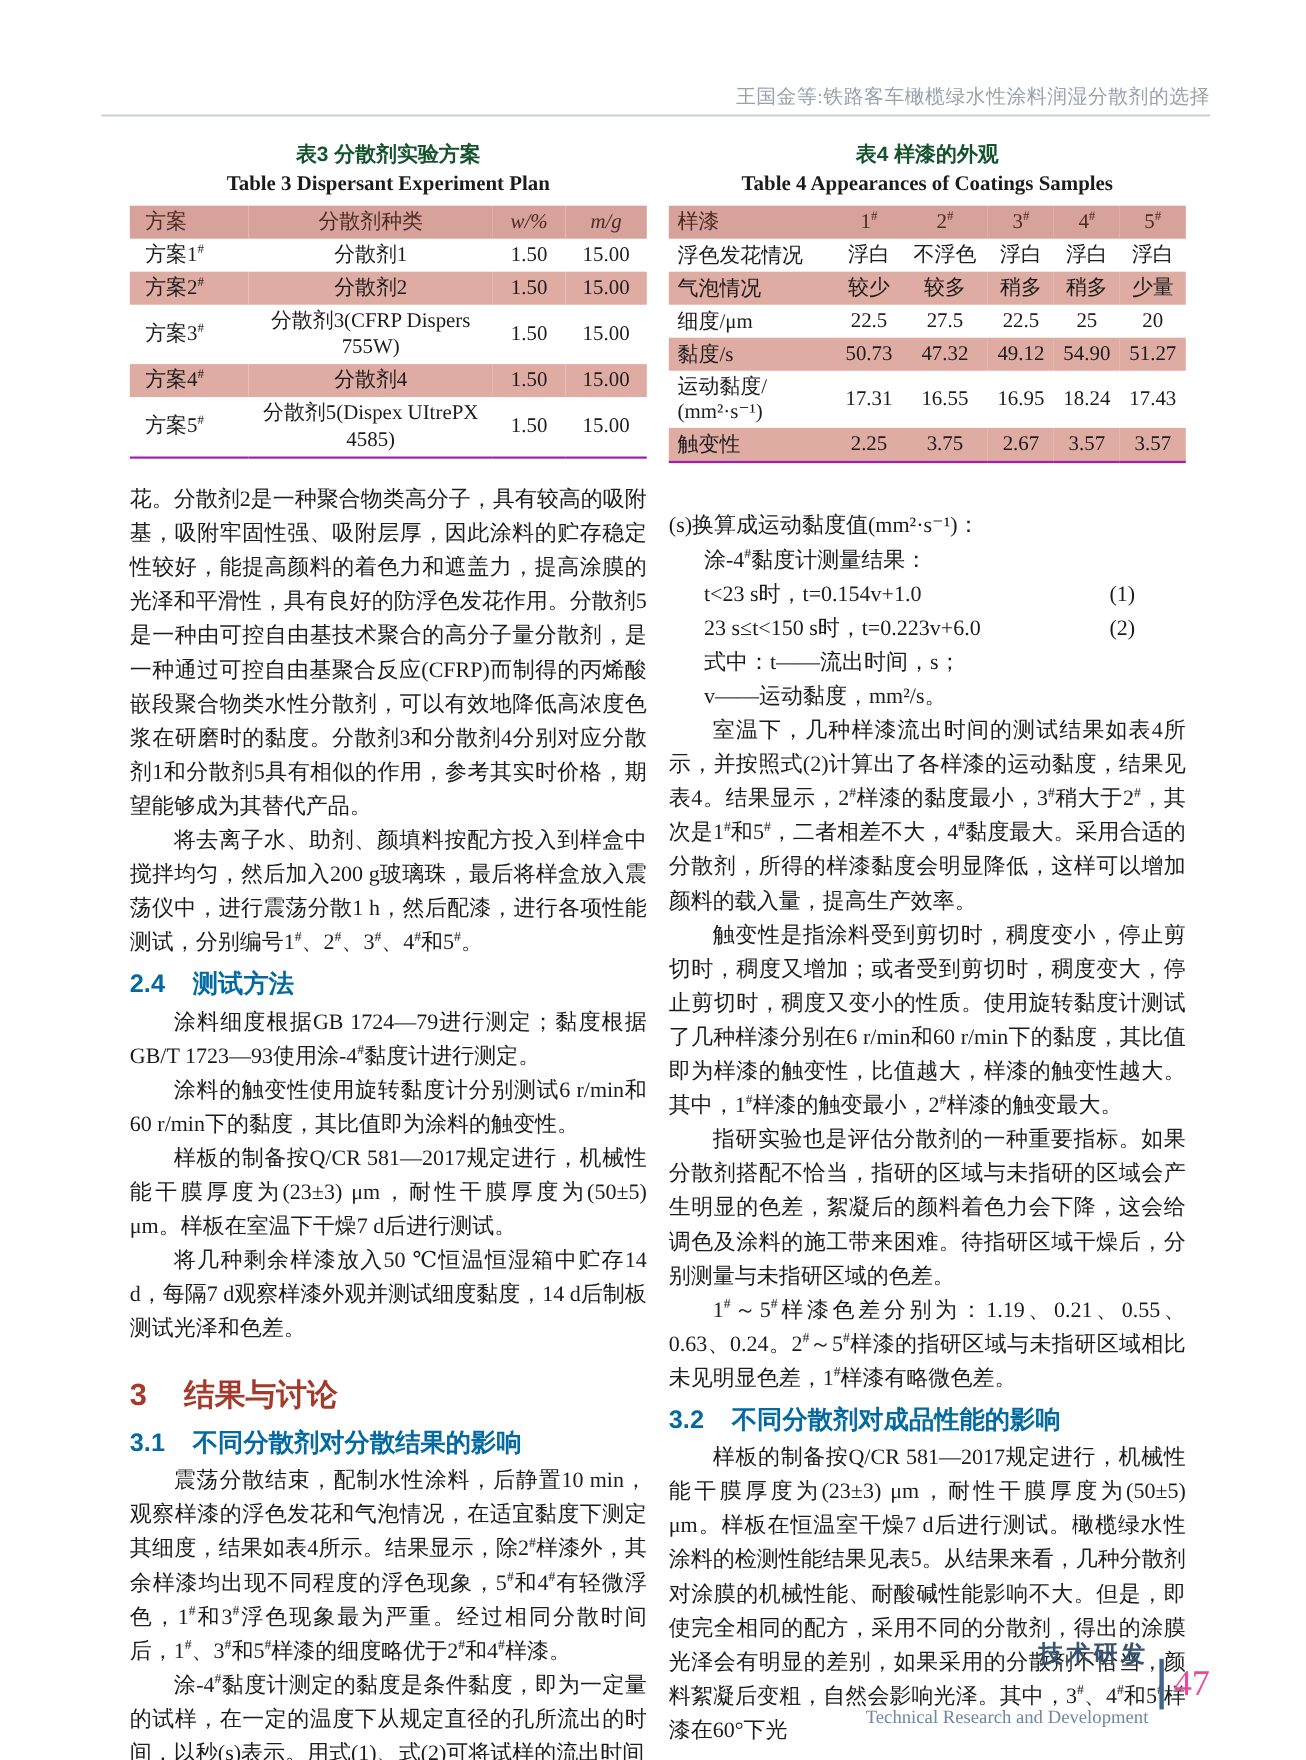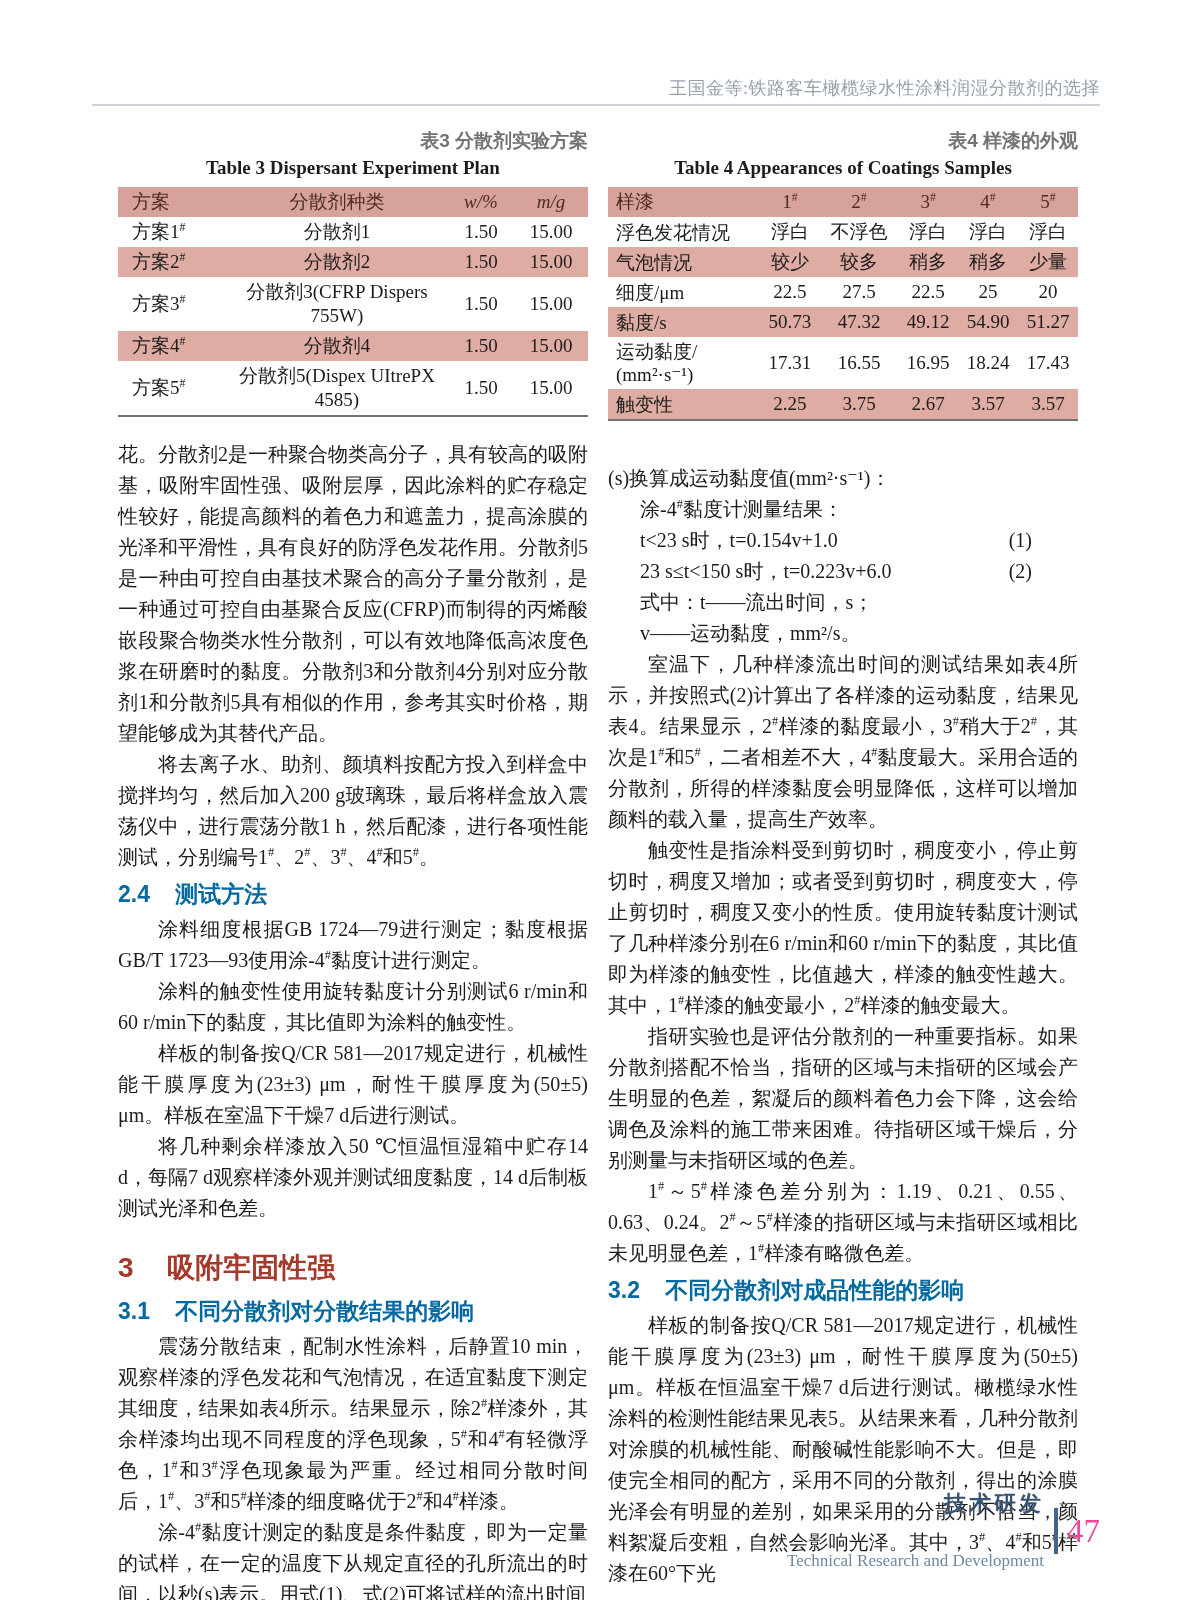--- a/index.html
+++ b/index.html
@@ -12,26 +12,26 @@
   
   .running-head{position:absolute;top:76px;right:87px;font-size:18px;color:#97a2ac;letter-spacing:0.5px;}
   .head-rule{position:absolute;top:104px;left:92px;width:1008px;height:2px;background:#ced3d7;}
 
   
   .col{position:absolute;top:128px;width:470px;font-size:20px;line-height:31px;text-align:justify;}
   .col-left{left:118px;}
   .col-right{left:608px;}
 
   
-  .tbl-title-cn{font-weight:bold;font-size:19px;text-align:right;line-height:26px;
-    font-family:"Liberation Sans","DejaVu Sans",sans-serif;color:#737373;}
+  .tbl-title-cn{font-weight:bold;font-size:19px;text-align:center;line-height:26px;
+    font-family:"Liberation Sans","DejaVu Sans",sans-serif;color:#14532d;}
   .tbl-title-en{font-weight:bold;font-size:19px;text-align:center;line-height:27px;margin-bottom:6px;}
 
   table{border-collapse:collapse;width:100%;font-size:19px;}
-  table{border-bottom:2px solid #737373;}
+  table{border-bottom:2px solid #a21caf;}
   th,td{padding:3px 2px;font-weight:normal;text-align:center;line-height:24px;}
   thead tr{background:#d7a29a;}
   thead th{color:#4c2b25;}
   tr.stripe{background:#dfaca3;}
 
   .t3 th:nth-child(1),.t3 td:nth-child(1){text-align:left;padding-left:14px;width:92px;}
   .t3 th:nth-child(3),.t3 td:nth-child(3){width:62px;}
   .t3 th:nth-child(4),.t3 td:nth-child(4){width:70px;}
   .t3 thead th:nth-child(3),.t3 thead th:nth-child(4){font-style:italic;}
 
@@ -125,21 +125,21 @@
     <div class="h-sub">
       <span class="num">2.4</span><span>测试方法</span>
     </div>
 
     <p class="ind">涂料细度根据GB 1724—79进行测定；黏度根据GB/T 1723—93使用涂-4<sup>#</sup>黏度计进行测定。</p>
     <p class="ind">涂料的触变性使用旋转黏度计分别测试6 r/min和60 r/min下的黏度，其比值即为涂料的触变性。</p>
     <p class="ind">样板的制备按Q/CR 581—2017规定进行，机械性能干膜厚度为(23±3) μm，耐性干膜厚度为(50±5) μm。样板在室温下干燥7 d后进行测试。</p>
     <p class="ind">将几种剩余样漆放入50 ℃恒温恒湿箱中贮存14 d，每隔7 d观察样漆外观并测试细度黏度，14 d后制板测试光泽和色差。</p>
 
     <div class="h-main">
-      <span class="num">3</span><span>吸附牢固性强</span>
+      <span class="num">3</span><span>结果与讨论</span>
     </div>
 
     <div class="h-sub">
       <span class="num">3.1</span><span>不同分散剂对分散结果的影响</span>
     </div>
 
     <p class="ind">震荡分散结束，配制水性涂料，后静置10 min，观察样漆的浮色发花和气泡情况，在适宜黏度下测定其细度，结果如表4所示。结果显示，除2<sup>#</sup>样漆外，其余样漆均出现不同程度的浮色现象，5<sup>#</sup>和4<sup>#</sup>有轻微浮色，1<sup>#</sup>和3<sup>#</sup>浮色现象最为严重。经过相同分散时间后，1<sup>#</sup>、3<sup>#</sup>和5<sup>#</sup>样漆的细度略优于2<sup>#</sup>和4<sup>#</sup>样漆。</p>
     <p class="ind">涂-4<sup>#</sup>黏度计测定的黏度是条件黏度，即为一定量的试样，在一定的温度下从规定直径的孔所流出的时间，以秒(s)表示。用式(1)、式(2)可将试样的流出时间</p>
   </div>
 

